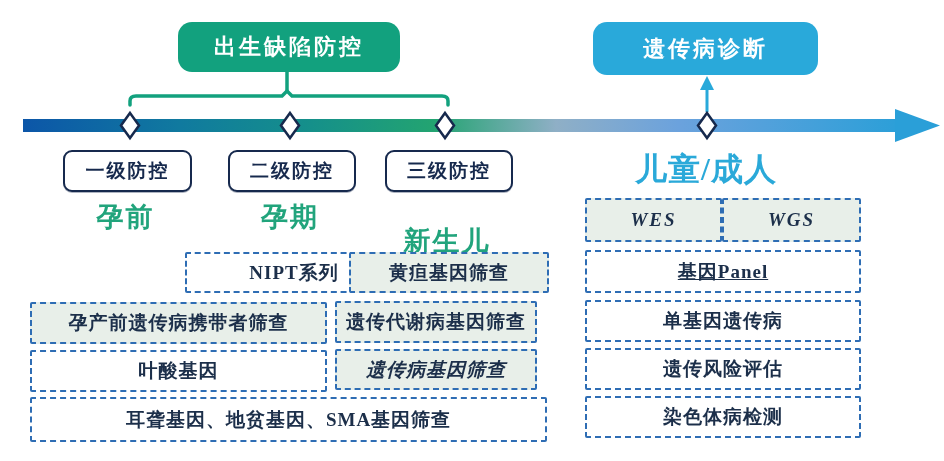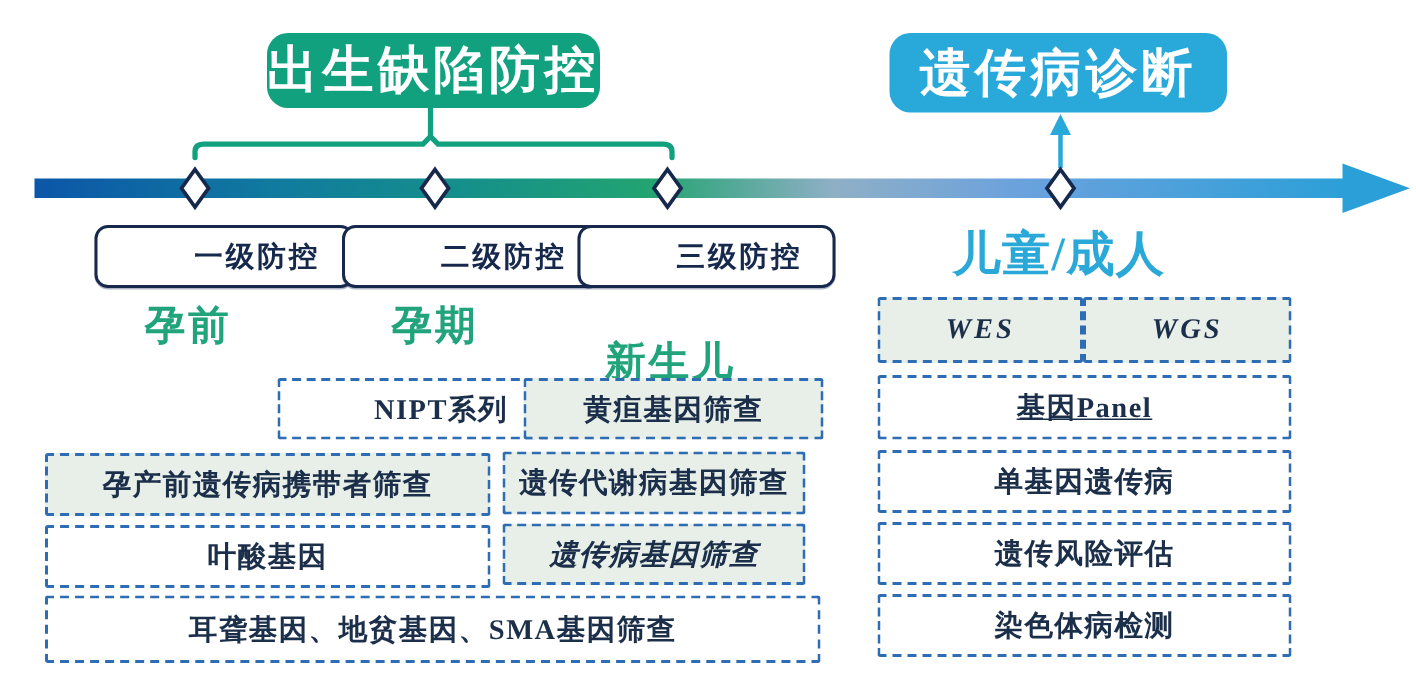--- a/index.html
+++ b/index.html
@@ -3,31 +3,31 @@
 <meta charset="utf-8">
 <style>
   html,body{margin:0;padding:0;background:#ffffff;}
   .stage{
     position:relative;width:944px;height:461px;background:#ffffff;overflow:hidden;
     font-family:"Liberation Serif", serif;
   }
   .decor{position:absolute;left:0;top:0;width:944px;height:461px;pointer-events:none;}
   .hdr{
     position:absolute;display:flex;align-items:center;justify-content:center;
-    color:#ffffff;font-weight:bold;font-size:34px;letter-spacing:3px;border-radius:14px;
+    color:#ffffff;font-weight:bold;font-size:22px;letter-spacing:3px;border-radius:14px;
     font-family:"Liberation Serif", serif;z-index:3;
   }
   .hdr-green{left:178px;top:22px;width:222px;height:50px;background:#12A17E;}
   .hdr-blue{left:593px;top:22px;width:225px;height:53px;background:#29A9DA;}
   .lvl{
     position:absolute;top:150px;height:38px;background:#ffffff;
     border:2.5px solid #16294D;border-radius:9px;
     display:flex;align-items:center;justify-content:center;
     font-size:19px;font-weight:bold;color:#16294D;letter-spacing:2px;
-    box-shadow:0 1px 0 rgba(22,41,77,.35);z-index:3;padding-left:44px;
+    box-shadow:0 1px 0 rgba(22,41,77,.35);z-index:3;
   }
   .lvl1{left:63px;width:125px;}
   .lvl2{left:228px;width:124px;}
   .lvl3{left:385px;width:124px;}
   .stagelbl{
     position:absolute;top:199px;height:36px;display:flex;align-items:center;justify-content:center;
     font-size:27px;font-weight:bold;color:#21A47C;letter-spacing:2px;z-index:3;
   }
   .st1{left:63px;width:125px;}
   .st2{left:228px;width:124px;}

